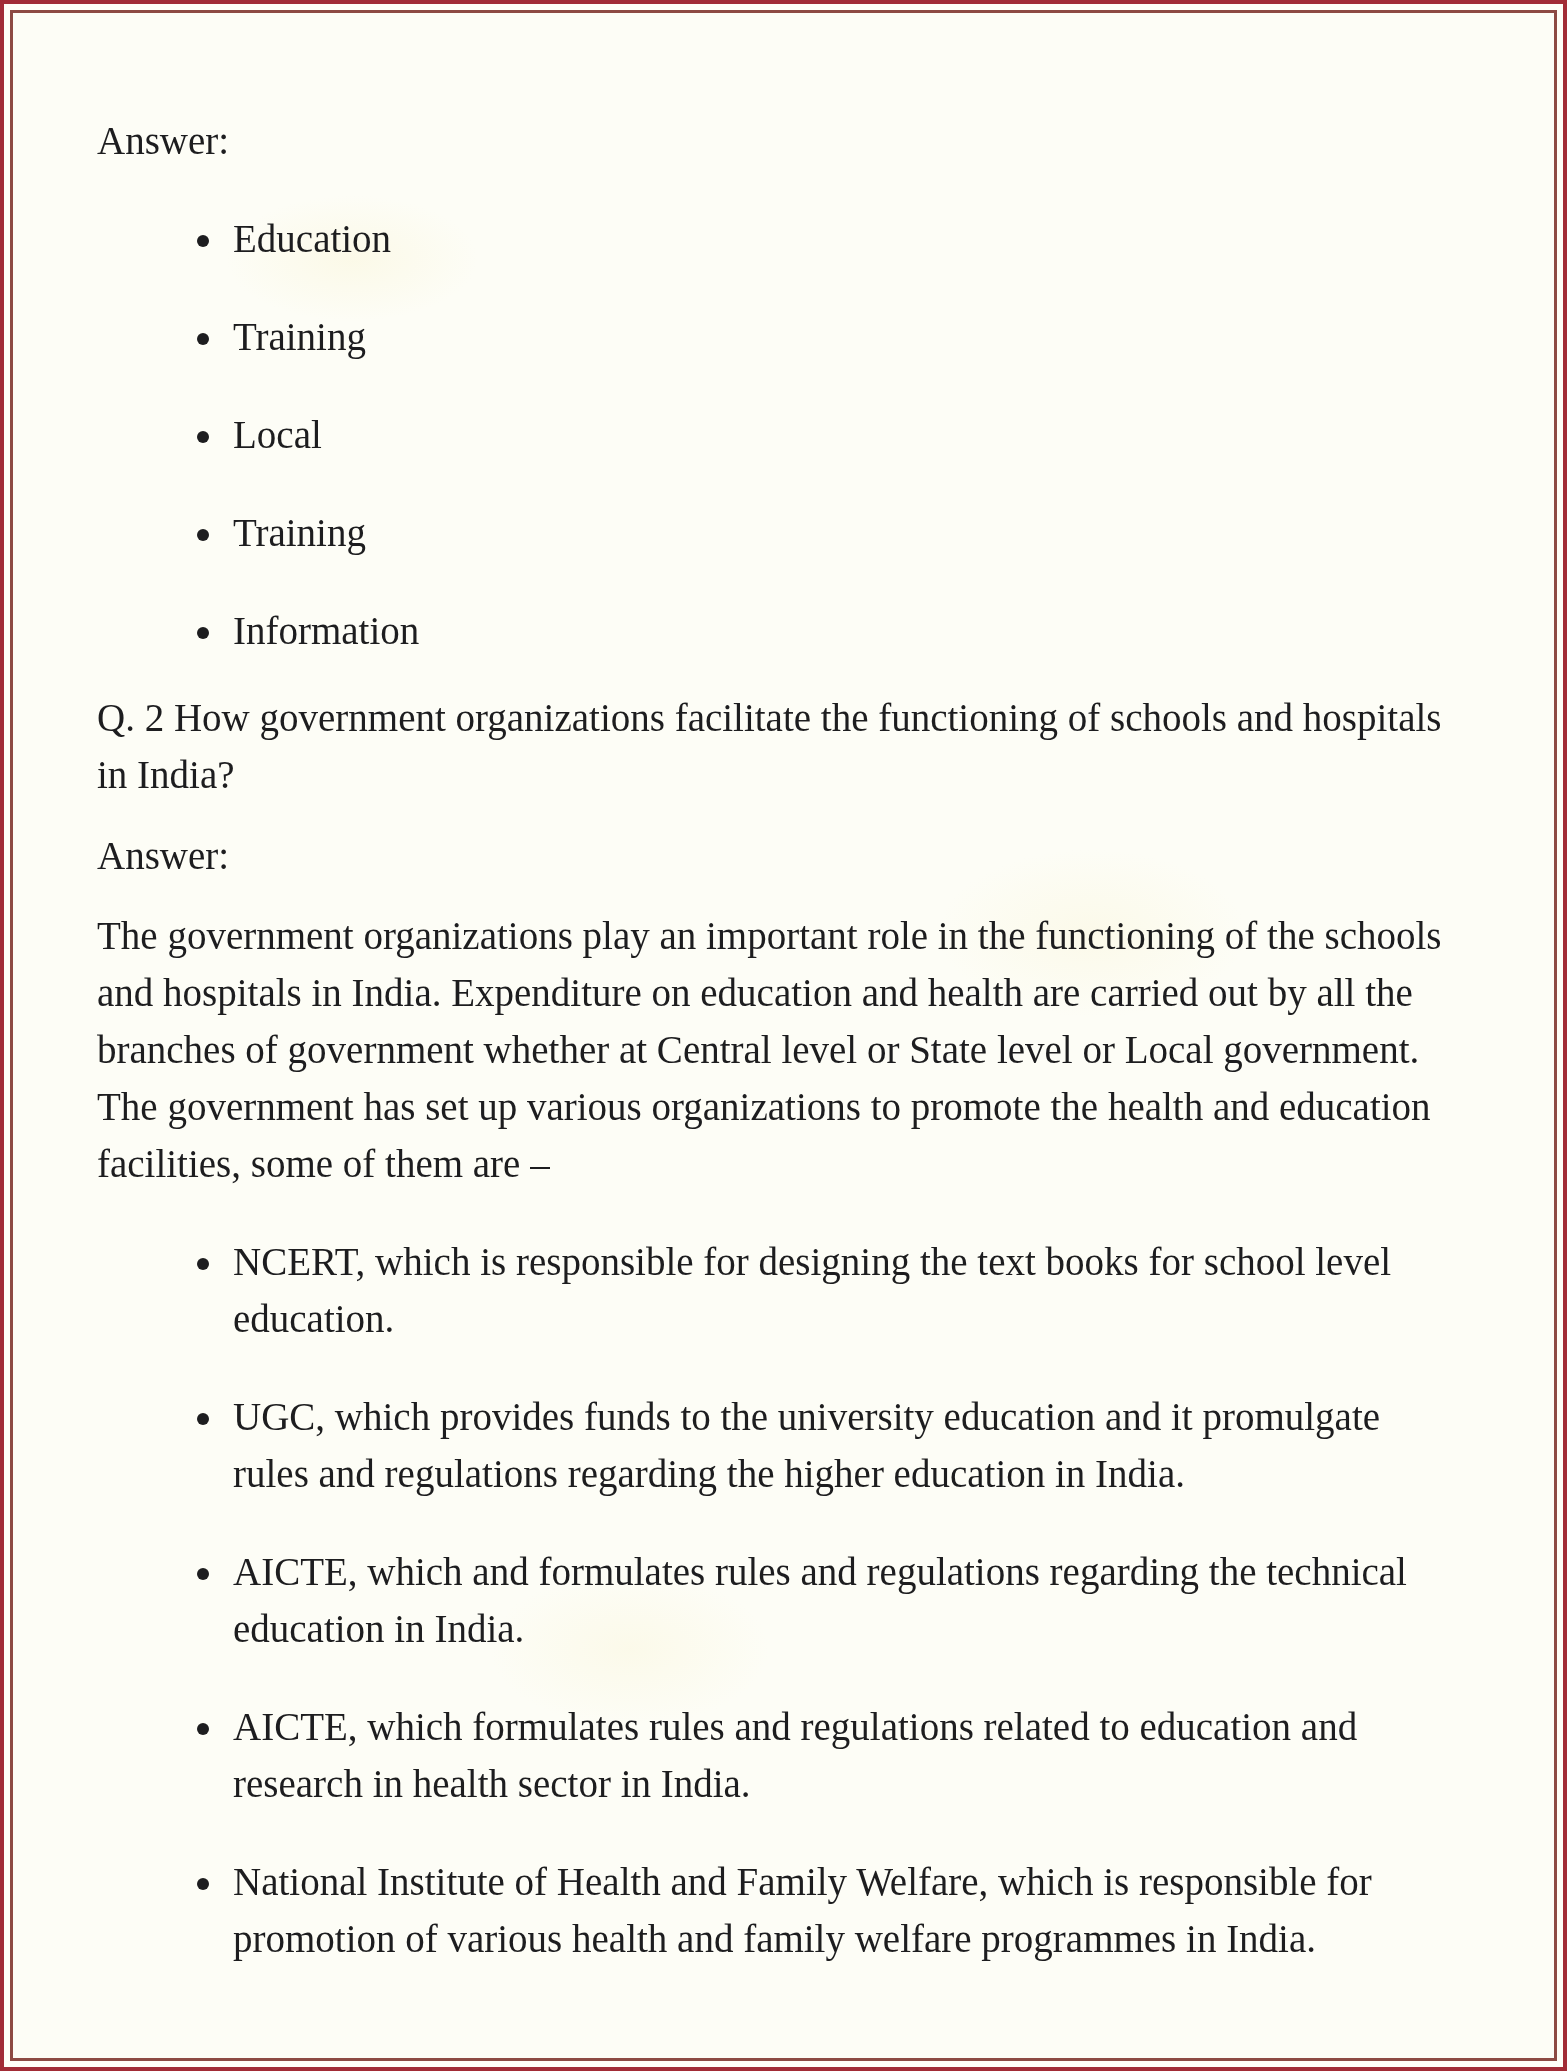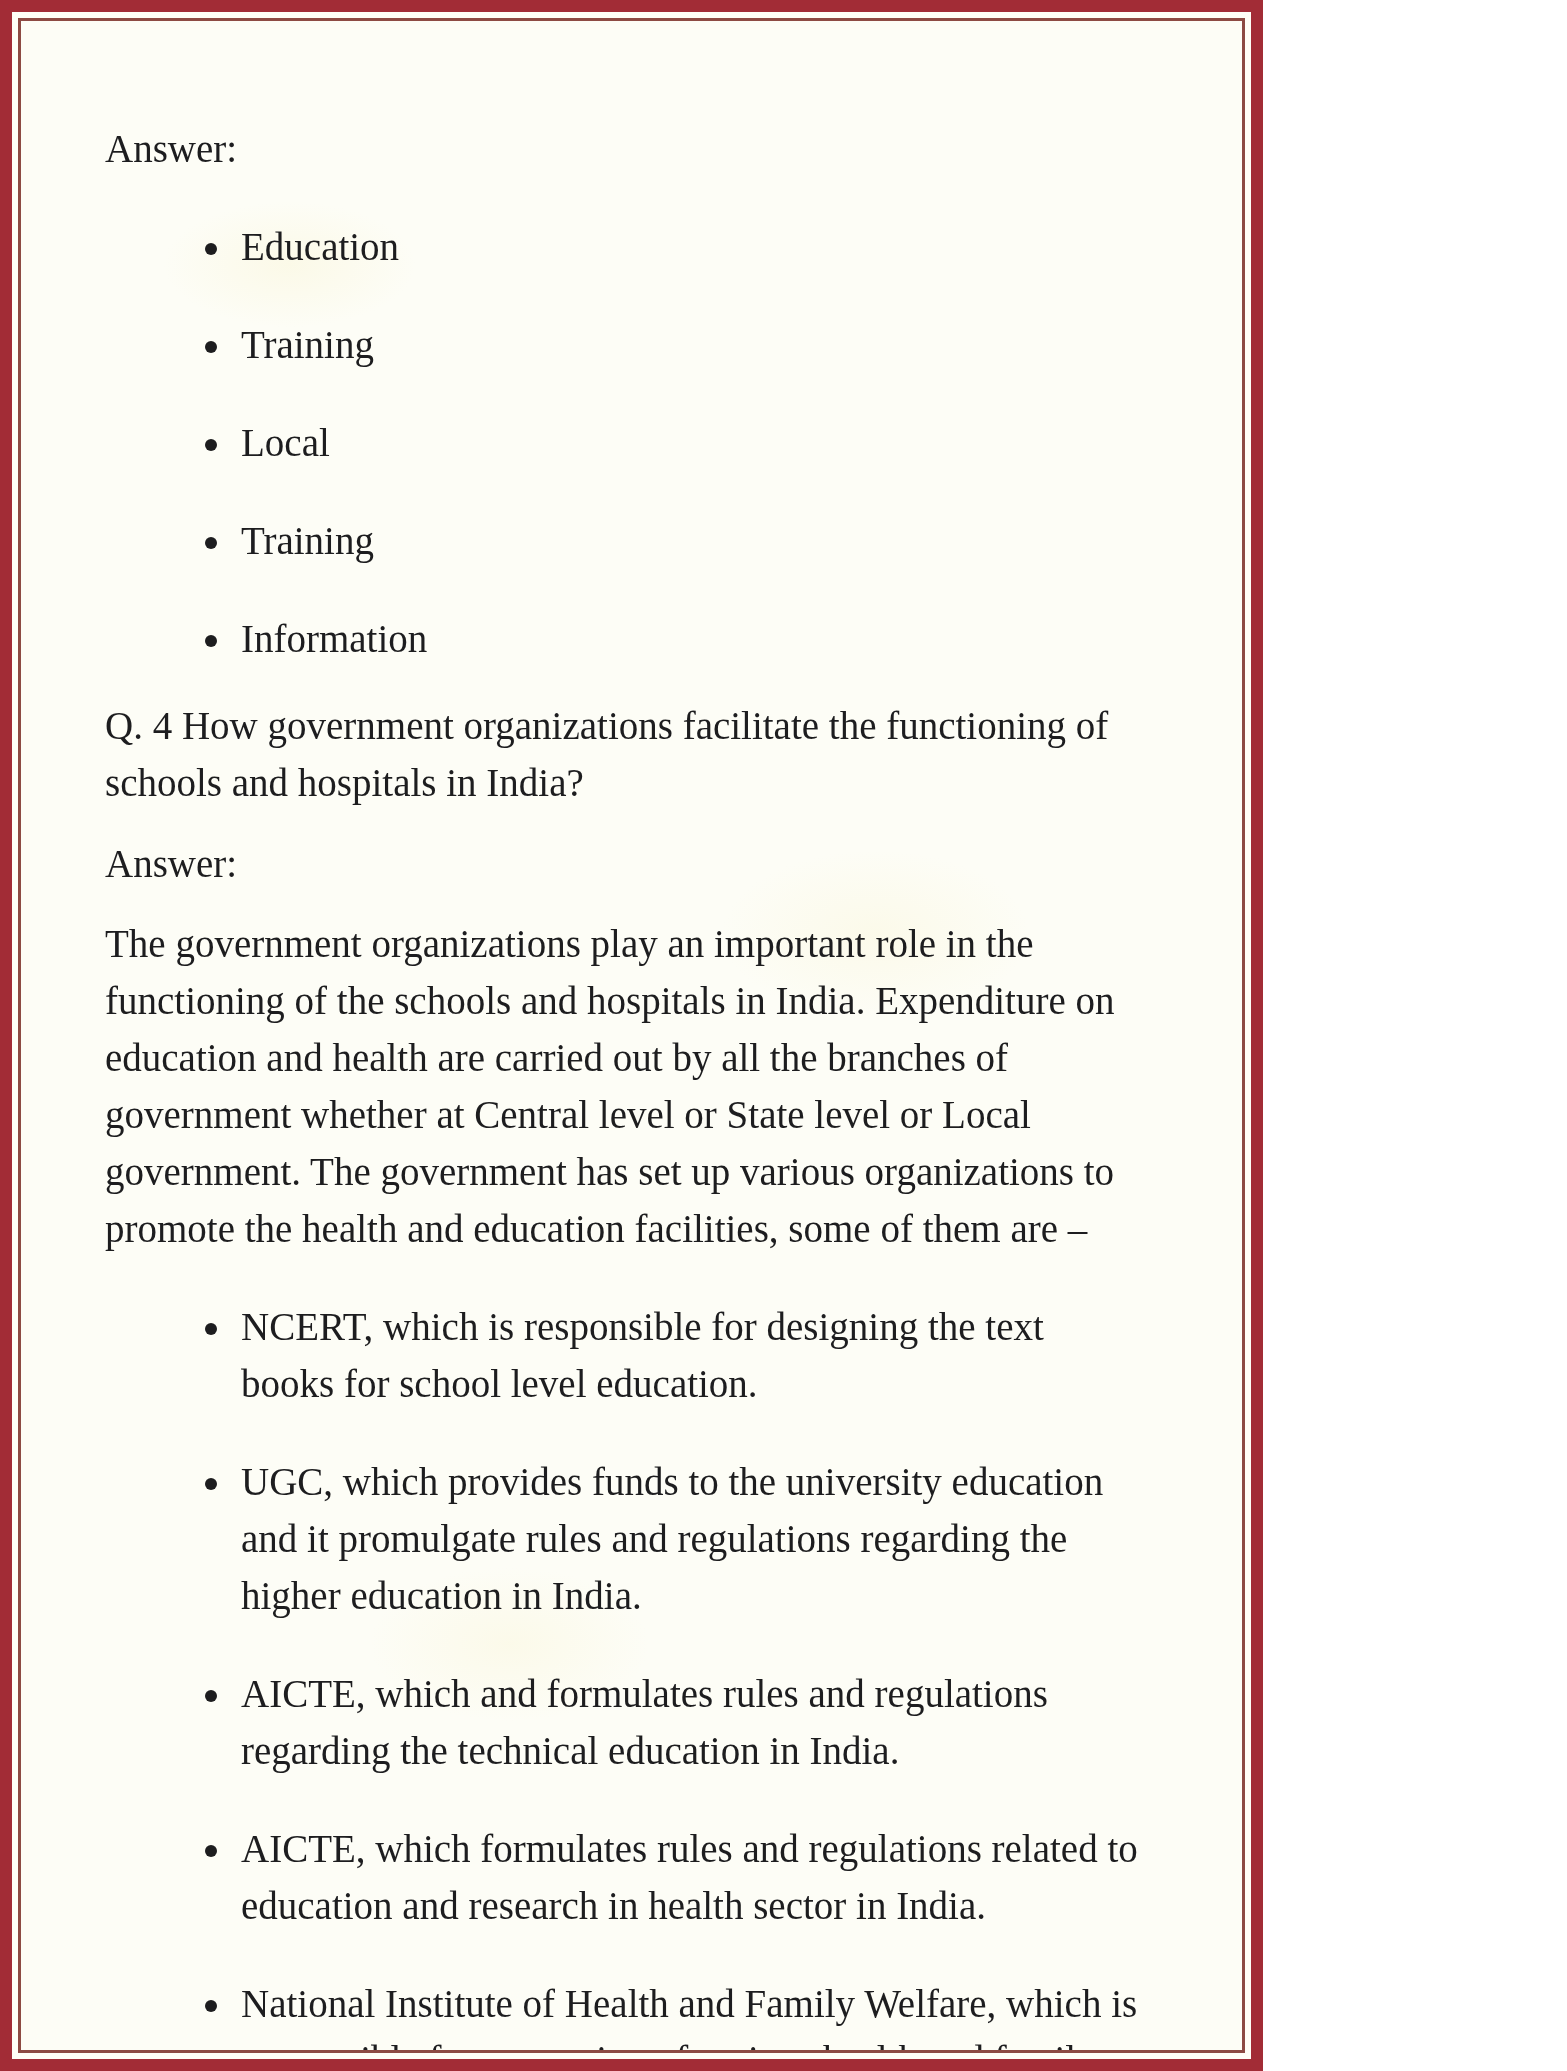--- a/index.html
+++ b/index.html
@@ -5,25 +5,25 @@
   html, body {
     margin: 0;
     padding: 0;
   }
   body {
     width: 1567px;
     height: 2071px;
     overflow: hidden;
   }
   .page {
-    width: 1263px;
+    width: 1567px;
     height: 2071px;
     box-sizing: border-box;
     background: #A22C36;
-    padding: 12px;
+    padding: 4px;
   }
   .page-gap {
     width: 100%;
     height: 100%;
     box-sizing: border-box;
     background: #FFFEF7;
     padding: 6px;
   }
   .page-inner {
     width: 100%;
@@ -73,21 +73,21 @@
 
 
         <ul>
           <li>Education</li>
           <li>Training</li>
           <li>Local</li>
           <li>Training</li>
           <li>Information</li>
         </ul>
 
-        <p>Q. 4 How government organizations facilitate the functioning of schools and hospitals in India?</p>
+        <p>Q. 2 How government organizations facilitate the functioning of schools and hospitals in India?</p>
 
         <p>Answer:</p>
 
         <p>The government organizations play an important role in the functioning of the schools and hospitals in India. Expenditure on education and health are carried out by all the branches of government whether at Central level or State level or Local government. The government has set up various organizations to promote the health and education facilities, some of them are –</p>
 
         <ul class="org-list">
           <li>NCERT, which is responsible for designing the text books for school level education.</li>
           <li>UGC, which provides funds to the university education and it promulgate rules and regulations regarding the higher education in India.</li>
           <li>AICTE, which and formulates rules and regulations regarding the technical education in India.</li>
           <li>AICTE, which formulates rules and regulations related to education and research in health sector in India.</li>

